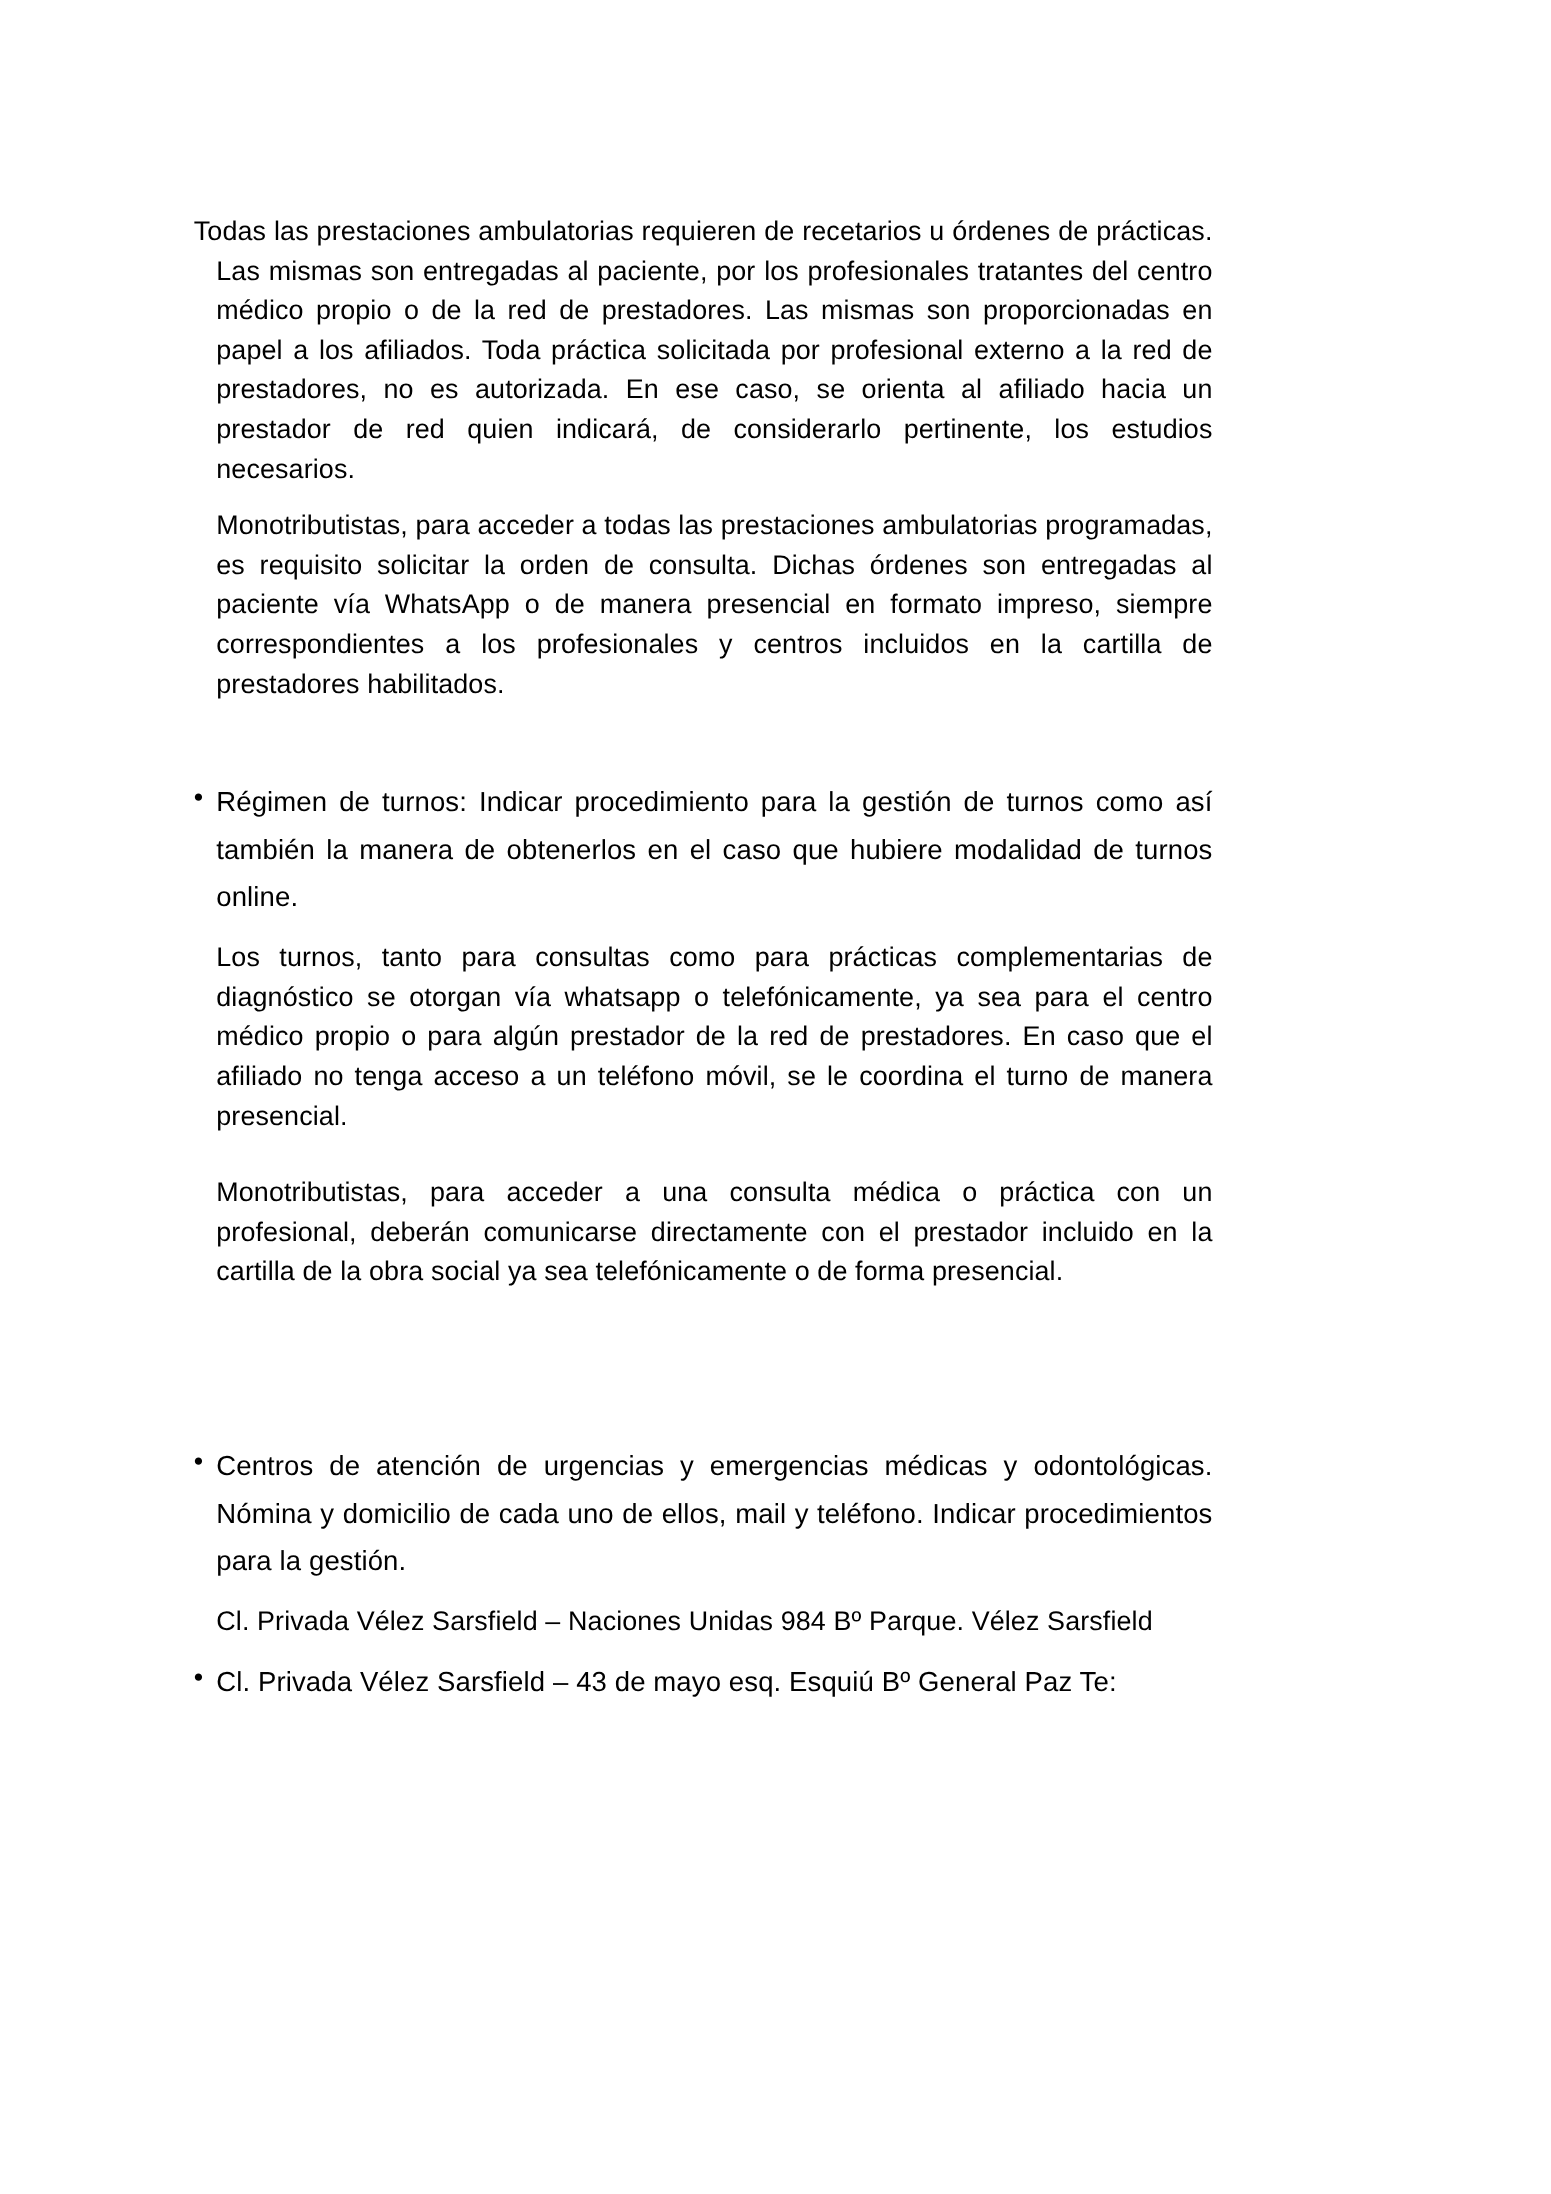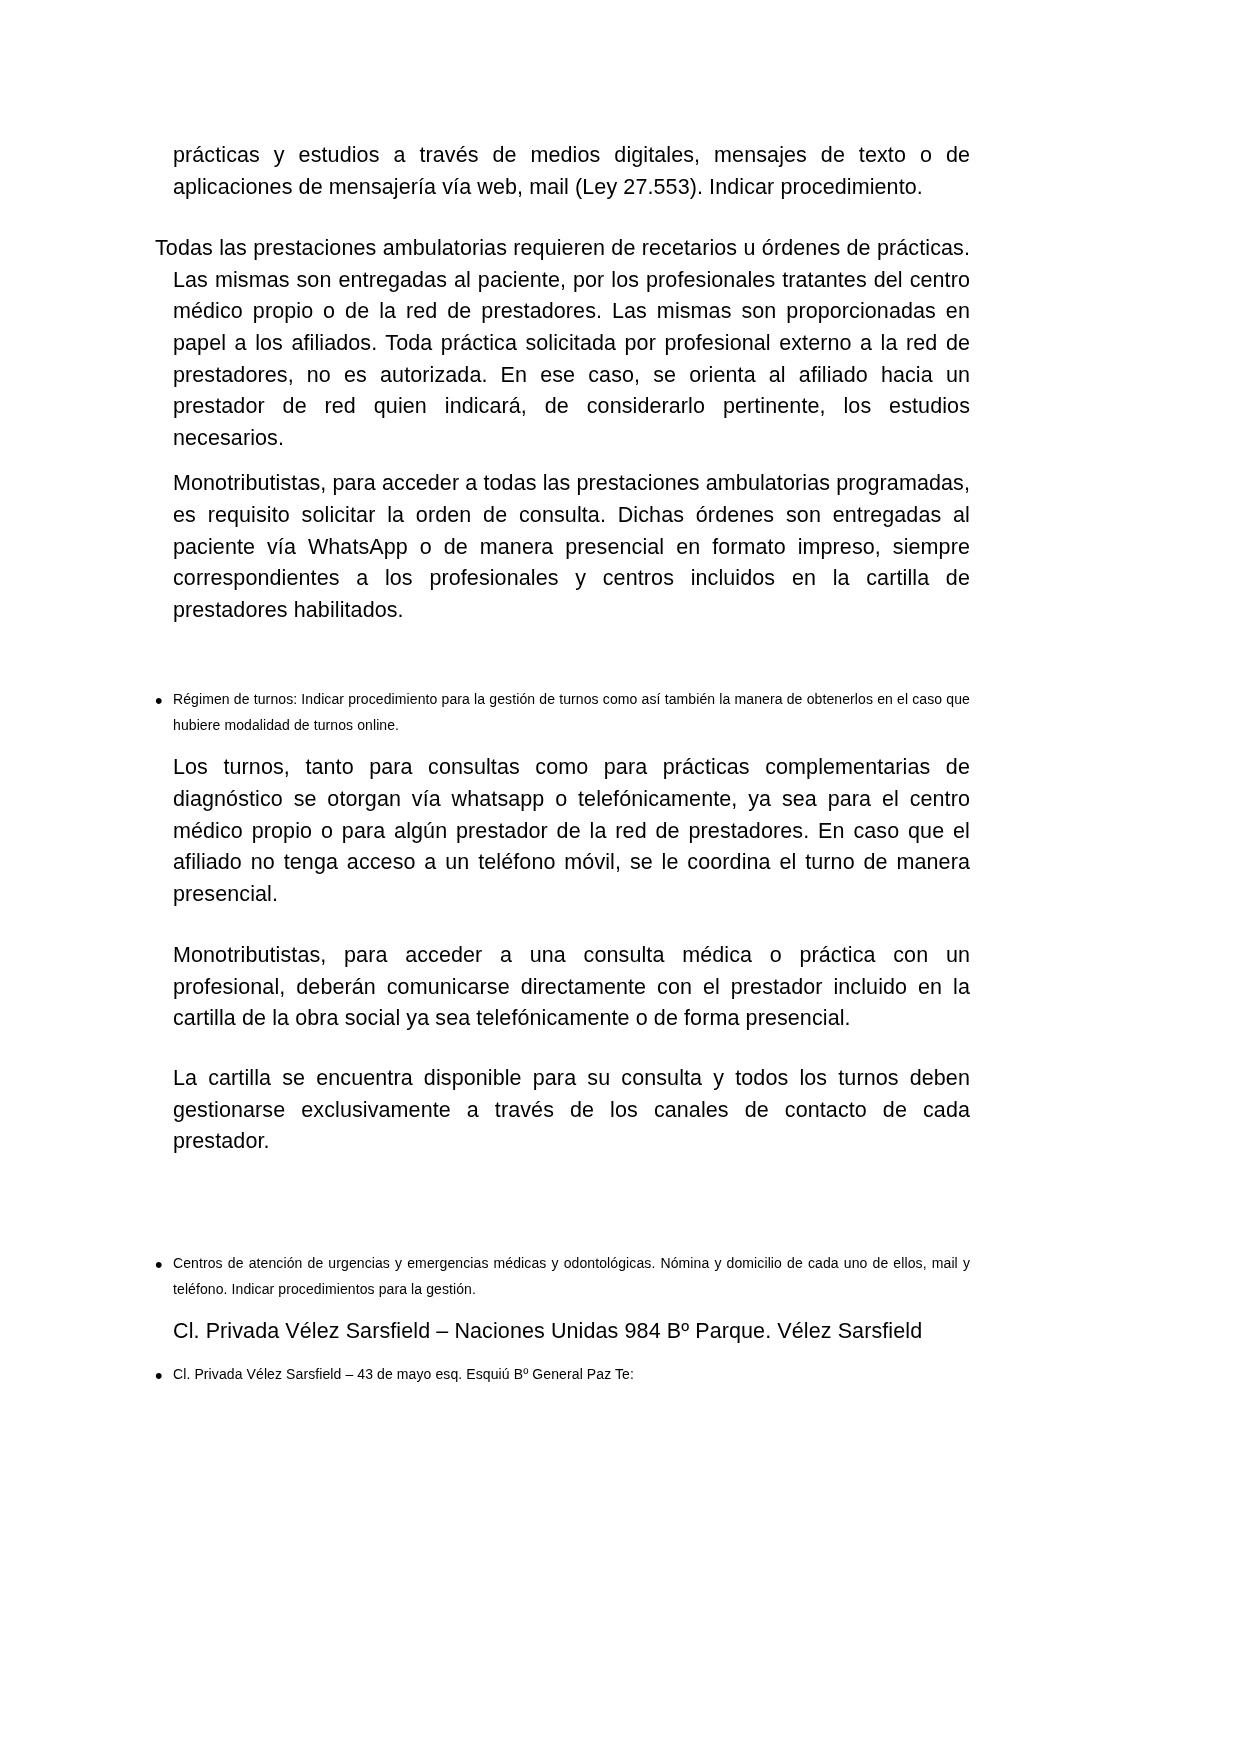--- a/index.html
+++ b/index.html
@@ -52,40 +52,39 @@
   .bullet .marker {
     flex: 0 0 auto;
     width: 18px;
     font-size: 21.5px;
     line-height: 31.6px;
     text-align: left;
   }
   .bullet .btext {
     flex: 1 1 auto;
     margin: 0;
-    font-size: 14px;
-    line-height: 26px;
+    font-size: 22px;
+    line-height: 38px;
     text-align: justify;
     text-justify: inter-word;
     letter-spacing: 0.1px;
   }
   
   .gap-sm { height: 14px; }
   .gap-md { height: 30px; }
   .gap-lg { height: 46px; }
   .gap-xl { height: 92px; }
   .noalign { text-align: left; }
 </style>
 </head>
 <body>
 
 <div class="page">
   <div class="content">
 
-    <p class="para indent">prácticas y estudios a través de medios digitales, mensajes de texto o de aplicaciones de mensajería vía web, mail (Ley 27.553). Indicar procedimiento.</p>
 
     <div class="gap-md"></div>
 
     <p class="para hanging">Todas las prestaciones ambulatorias requieren de recetarios u órdenes de prácticas. Las mismas son entregadas al paciente, por los profesionales tratantes del centro médico propio o de la red de prestadores. Las mismas son proporcionadas en papel a los afiliados. Toda práctica solicitada por profesional externo a la red de prestadores, no es autorizada. En ese caso, se orienta al afiliado hacia un prestador de red quien indicará, de considerarlo pertinente, los estudios necesarios.</p>
 
     <div class="gap-sm"></div>
 
     <p class="para indent">Monotributistas, para acceder a todas las prestaciones ambulatorias programadas, es requisito solicitar la orden de consulta. Dichas órdenes son entregadas al paciente vía WhatsApp o de manera presencial en formato impreso, siempre correspondientes a los profesionales y centros incluidos en la cartilla de prestadores habilitados.</p>
 
     <div class="gap-sm"></div>
@@ -104,21 +103,20 @@
 
     <div class="gap-md"></div>
 
     <p class="para indent">Monotributistas, para acceder a una consulta médica o práctica con un profesional, deberán comunicarse directamente con el prestador incluido en la cartilla de la obra social ya sea telefónicamente o de forma presencial.</p>
 
     <div class="gap-sm"></div>
 
 
     <div class="gap-sm"></div>
 
-    <p class="para indent">La cartilla se encuentra disponible para su consulta y todos los turnos deben gestionarse exclusivamente a través de los canales de contacto de cada prestador.</p>
 
     <div class="gap-xl"></div>
 
     <div class="bullet">
       <span class="marker">•</span>
       <p class="btext">Centros de atención de urgencias y emergencias médicas y odontológicas. Nómina y domicilio de cada uno de ellos, mail y teléfono. Indicar procedimientos para la gestión.</p>
     </div>
 
     <div class="gap-sm"></div>
 

